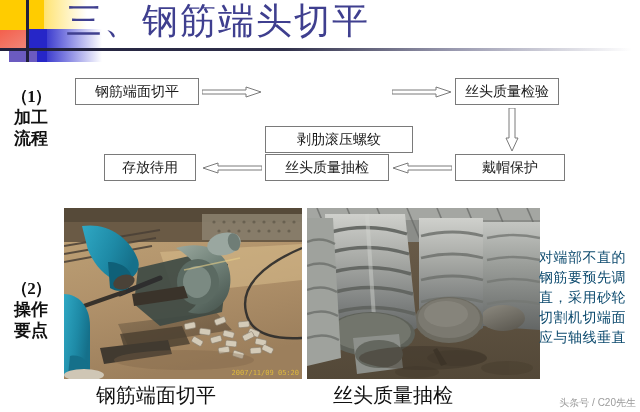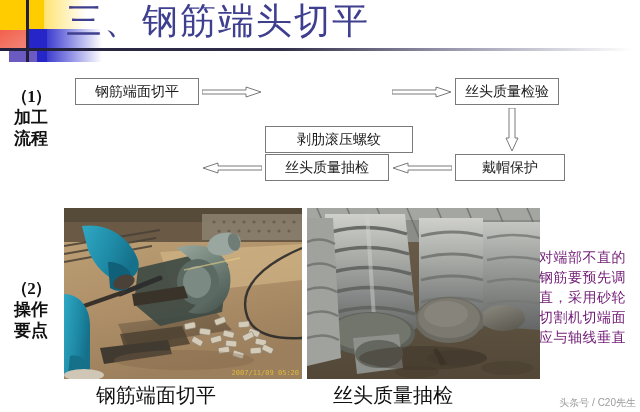--- a/index.html
+++ b/index.html
@@ -199,21 +199,21 @@
   .caption-right { left: 333px; }
 
   
   .note-col {
     position: absolute;
     left: 539px;
     top: 248px;
     width: 92px;
     font-size: 14px;
     line-height: 20px;
-    color: #701a75;
+    color: #0c4a6e;
     font-family: "Liberation Serif", "DejaVu Serif", serif;
     letter-spacing: 0.5px;
   }
 
   
   .watermark {
     position: absolute;
     right: 4px;
     bottom: 2px;
     font-size: 10px;
@@ -249,20 +249,21 @@
   <span>操作</span><br>
   <span>要点</span>
 </div>
 
 <div class="flow">
 
   <div class="fbox fbox-r1c1">钢筋端面切平</div>
   <div class="fbox fbox-r1c2">剥肋滚压螺纹</div>
   <div class="fbox fbox-r1c3">丝头质量检验</div>
 
+  <div class="fbox fbox-r2c1">存放待用</div>
   <div class="fbox fbox-r2c2">丝头质量抽检</div>
   <div class="fbox fbox-r2c3">戴帽保护</div>
 
   <div class="harrow harrow-1">
     <svg viewBox="0 0 60 12" width="60" height="12">
       <path d="M0 4 L44 4 L44 1 L59 6 L44 11 L44 8 L0 8 Z" fill="#ffffff" stroke="#7a7a7a" stroke-width="1"></path>
     </svg>
   </div>
 
   <div class="harrow harrow-2">

